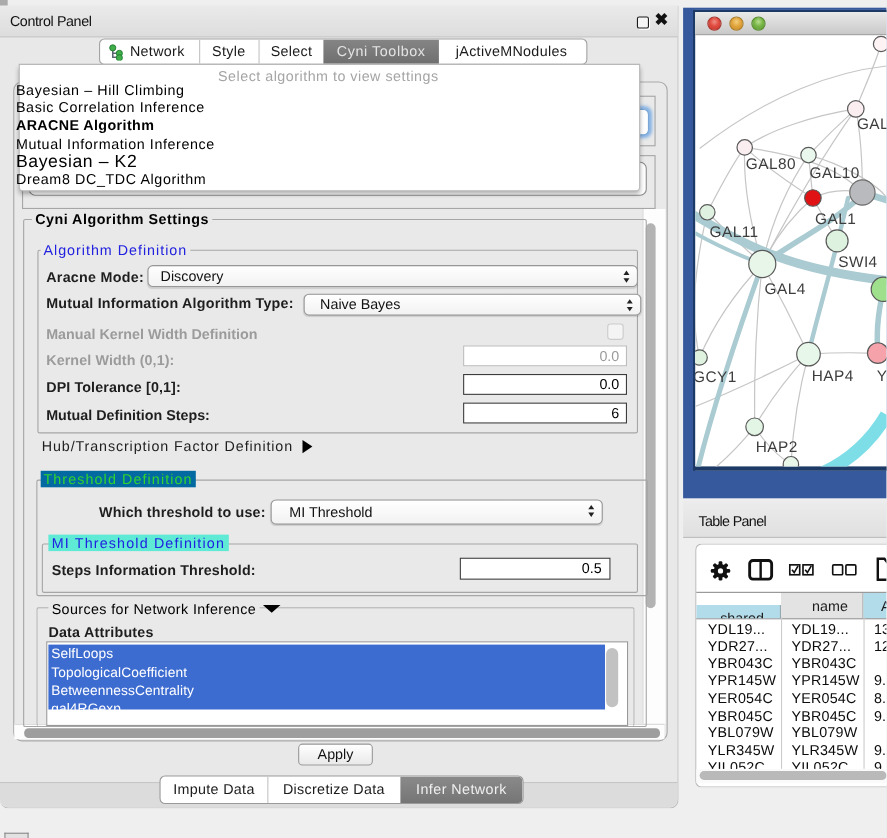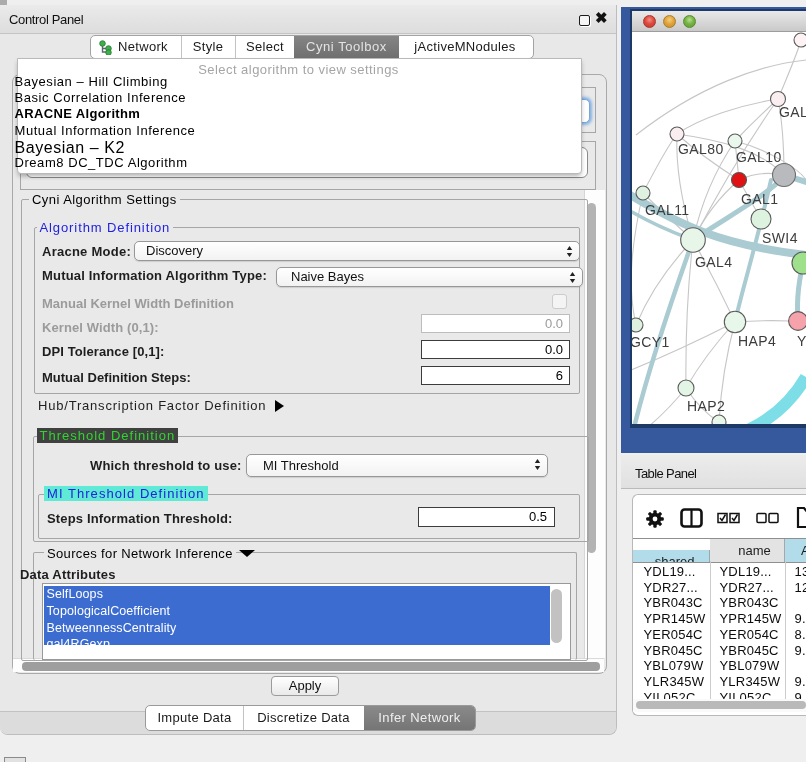--- a/index.html
+++ b/index.html
@@ -29,21 +29,21 @@
 <div class="a gbox" style="left:20px;top:141px;width:574px;height:47px;"></div>
 <div class="a" style="left:26px;top:147px;width:560px;height:29px;background:#fff;border:1px solid #8a8a8a;border-radius:6px;"></div>
 
 <div class="a" style="left:584px;top:190px;width:20px;height:468px;background:#fdfdfd;border-left:1px solid #d6d6d6;"></div>
 <div class="a" style="left:587px;top:203px;width:9px;height:350px;background:#b3b3b3;border-radius:5px;"></div>
 
 <div class="a" style="left:13px;top:658px;width:591px;height:13px;background:#fdfdfd;border-top:1px solid #d9d9d9;"></div>
 <div class="a" style="left:22px;top:662px;width:578px;height:8.5px;background:#9e9e9e;border-radius:4px;"></div>
 
 <div class="a gbox" style="left:21px;top:199px;width:565px;height:460px;border-radius:2px;"></div>
-<div class="a" style="left:29px;top:191.5px;font-size:13px;background:#e9e9e9;padding:0 3px;letter-spacing:0.45px;">Cyni Algorithm Settings</div>
+<div class="a" style="left:29px;top:191.5px;font-size:13px;background:#e9e9e9;padding:0 3px;letter-spacing:0.45px;font-weight:bold;">Cyni Algorithm Settings</div>
 
 <div class="a gbox" style="left:34px;top:227px;width:544px;height:165px;border-radius:2px;"></div>
 <div class="a" style="left:36.5px;top:219.5px;font-size:13px;background:#e9e9e9;padding:0 3px;color:#2121e0;letter-spacing:0.9px;">Algorithm Definition</div>
 
 <div class="a lbl" style="left:42px;top:244px;letter-spacing:0.25px;">Aracne Mode:</div>
 <div class="a combo" style="left:134px;top:241px;width:433px;height:18px;line-height:18px;padding-left:11px;">Discovery<svg class="arrows" width="7" height="13">
       <path d="M3.5 1 L6.2 5 L0.8 5 Z" fill="#222"></path>
       <path d="M3.5 12 L6.2 8 L0.8 8 Z" fill="#222"></path>
     </svg></div>
 <div class="a lbl" style="left:42px;top:268px;letter-spacing:0.18px;">Mutual Information Algorithm Type:</div>
@@ -63,39 +63,39 @@
 
 <div class="a lbl" style="left:42px;top:369.5px;letter-spacing:0;">Mutual Definition Steps:</div>
 <div class="a field" style="left:421px;top:366px;width:141px;height:17px;line-height:17px;border:1px solid #3c3c3c;padding-right:6px;color:#000;">6</div>
 
 <div class="a" style="left:38px;top:398px;font-size:13px;color:#1e1e1e;letter-spacing:0.8px;">Hub/Transcription Factor Definition</div>
 <svg class="a" style="left:274px;top:399px;" width="11" height="14">
     <path d="M1 1 L10 7 L1 13 Z" fill="#000"></path>
   </svg>
 
 <div class="a gbox" style="left:33px;top:436px;width:554px;height:104px;border-radius:2px;"></div>
-<div class="a" style="left:36.5px;top:427.5px;font-size:13px;background:#404040;padding:0 3px;color:#2fd52f;letter-spacing:1px;">Threshold Definition</div>
+<div class="a" style="left:36.5px;top:427.5px;font-size:13px;background:#0369a1;padding:0 3px;color:#2fd52f;letter-spacing:1px;">Threshold Definition</div>
 
 <div class="a lbl" style="left:90px;top:458px;">Which threshold to use:</div>
 <div class="a combo" style="left:246px;top:454px;width:284px;height:21px;line-height:21px;padding-left:16px;">MI Threshold<svg class="arrows" width="7" height="13">
       <path d="M3.5 1 L6.2 5 L0.8 5 Z" fill="#222"></path>
       <path d="M3.5 12 L6.2 8 L0.8 8 Z" fill="#222"></path>
     </svg></div>
 
 <div class="a gbox" style="left:38px;top:494px;width:540px;height:43px;border-radius:2px;"></div>
 <div class="a" style="left:44px;top:485.5px;font-size:13px;background:#5eead4;padding:0 3px;color:#2121e0;letter-spacing:1.05px;">MI Threshold Definition</div>
 <div class="a lbl" style="left:47px;top:511px;">Steps Information Threshold:</div>
 <div class="a field" style="left:418px;top:507px;width:128px;height:18px;line-height:18px;border:1px solid #3c3c3c;padding-right:7px;color:#000;">0.5</div>
 
 <div class="a gbox" style="left:33px;top:552px;width:542px;height:107px;border-radius:2px;border-bottom:none;"></div>
 <div class="a" style="left:44px;top:546px;font-size:13px;background:#e9e9e9;padding:0 3px;letter-spacing:0.35px;">Sources for Network Inference</div>
 <svg class="a" style="left:238px;top:549px;" width="18" height="9">
     <path d="M1 1 L17 1 L9 8 Z" fill="#000"></path>
   </svg>
-<div class="a lbl" style="left:20px;top:567px;letter-spacing:0.2px;">Data Attributes</div>
+<div class="a lbl" style="left:44px;top:567px;letter-spacing:0.2px;">Data Attributes</div>
 <div class="a" style="left:42px;top:583px;width:527px;height:75px;background:#fff;border:1px solid #999;"></div>
 <div class="a" style="left:43.5px;top:586px;width:503.5px;height:59px;background:#3d6cd1;color:#fff;font-size:12.5px;line-height:16.8px;padding-left:3px;letter-spacing:0.1px;">SelfLoops<br>TopologicalCoefficient<br>BetweennessCentrality<br>gal4RGexp</div>
 <div class="a" style="left:551px;top:589px;width:11px;height:54px;background:#c2c2c2;border-radius:6px;"></div>
 
 <div class="a" style="left:271px;top:676px;width:66px;height:18px;background:linear-gradient(#ffffff,#e9e9e9);border:1px solid #9b9b9b;border-radius:4px;font-size:13px;text-align:center;line-height:18px;color:#111;">Apply</div>
 
 <div class="a" style="left:0;top:711px;width:616px;height:22px;background:#dcdcdc;border-top:1px solid #c2c2c2;border-radius:0 0 8px 8px;"></div>
 
 <div class="a" style="left:145px;top:705px;width:329px;height:24px;background:#fff;border:1px solid #9a9a9a;border-radius:5px;overflow:hidden;font-size:13px;color:#1a1a1a;">
   <div style="position:absolute;left:0;top:0;width:97px;height:24px;line-height:24px;text-align:center;border-right:1px solid #c3c3c3;letter-spacing:0.3px;">Impute Data</div>

